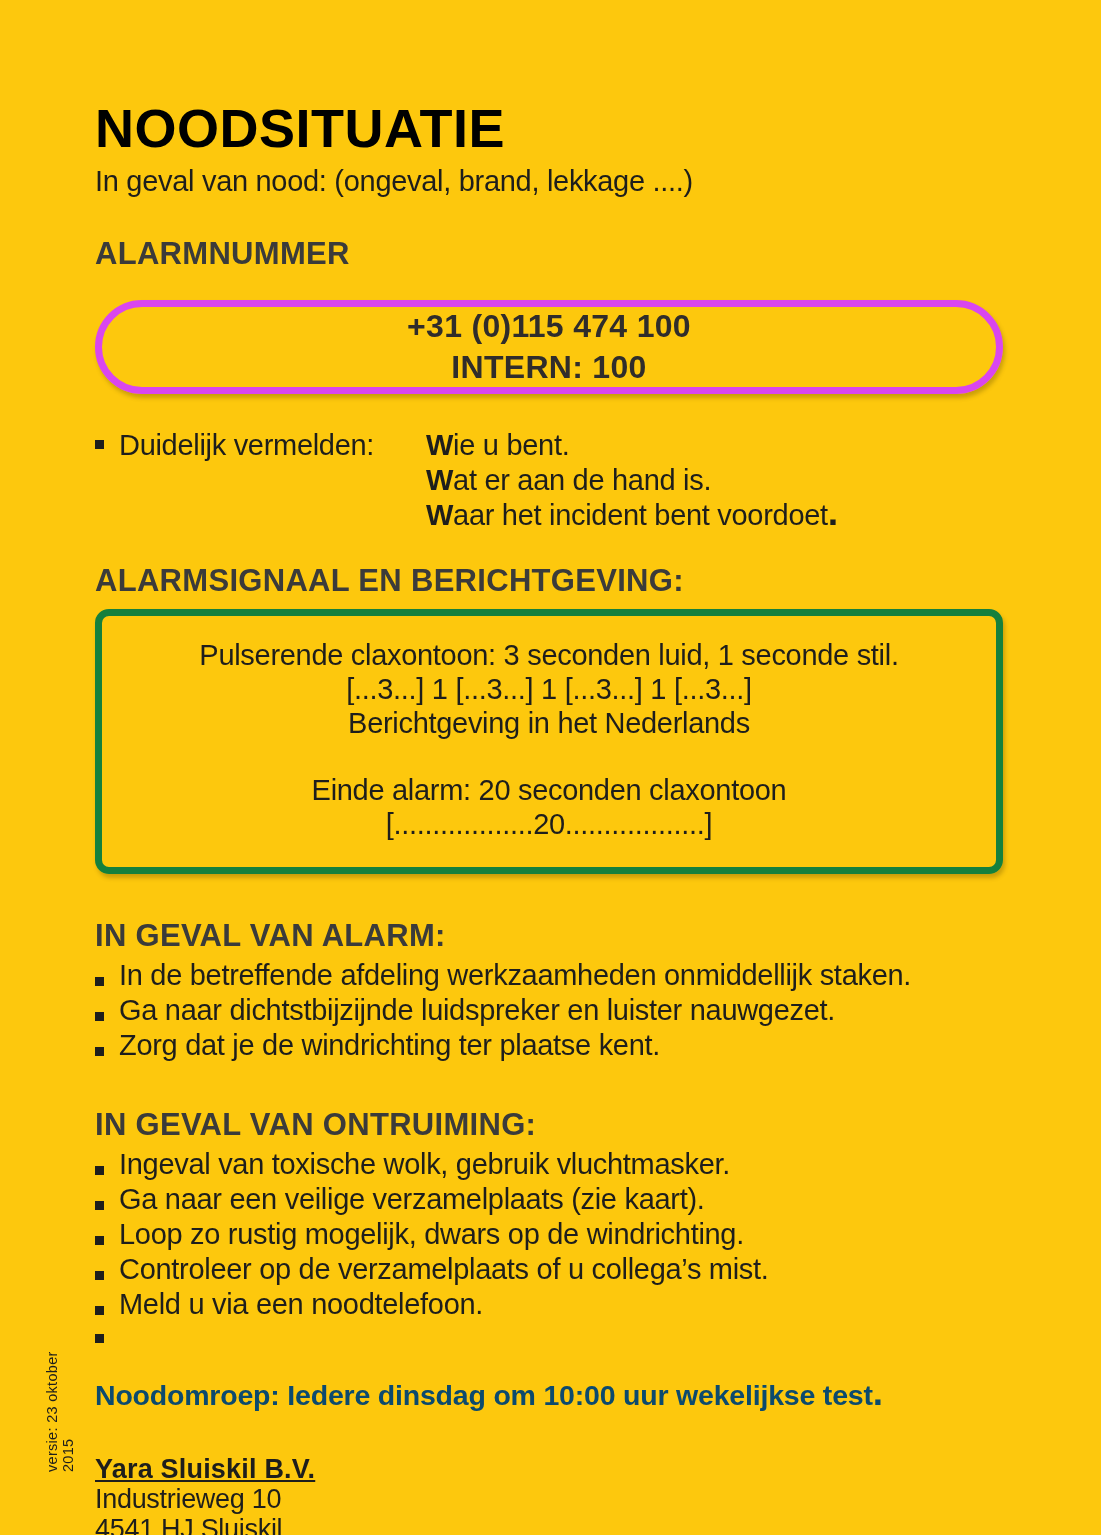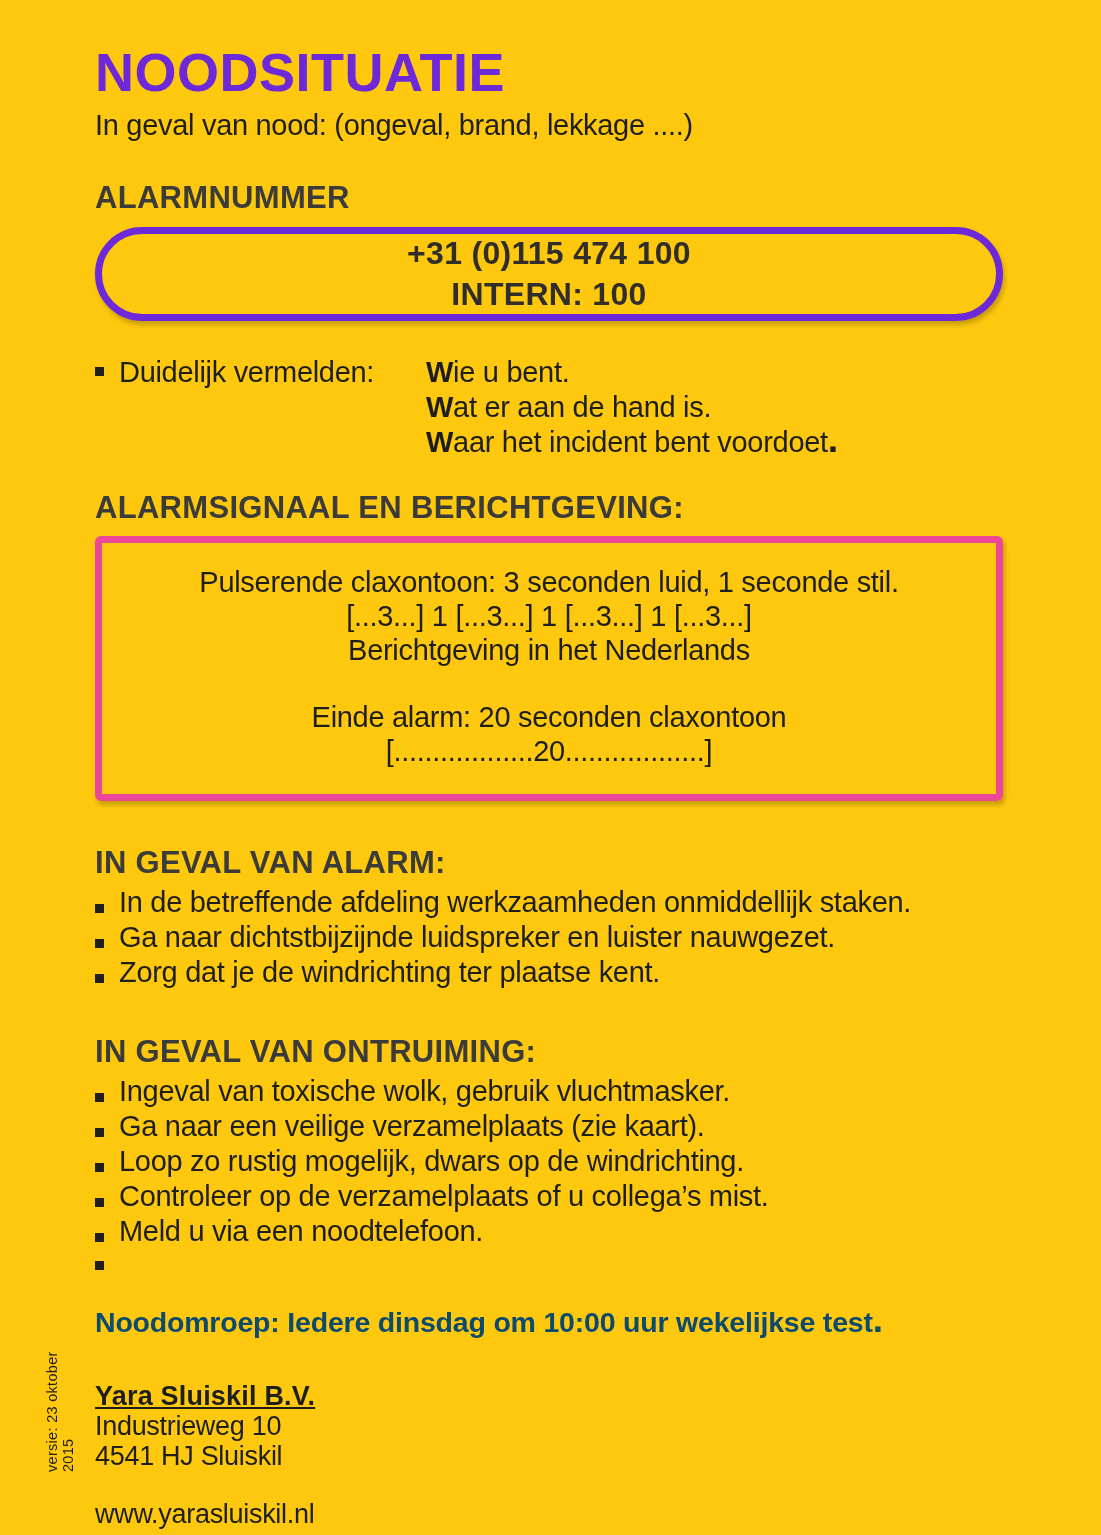--- a/index.html
+++ b/index.html
@@ -12,44 +12,44 @@
     position: relative;
     overflow: hidden;
   }
   .content {
     position: absolute;
     left: 95px;
     top: 0;
     width: 910px;
   }
   .title {
-    margin-top: 44px;
+    margin-top: 100px;
     font-size: 54px;
     font-weight: bold;
-    color: #6d28d9;
+    color: #000000;
     letter-spacing: 0.5px;
     line-height: 1.05;
   }
   .subtitle {
     margin-top: 8px;
     font-size: 29px;
     letter-spacing: -0.3px;
   }
   .heading {
     font-size: 31px;
     font-weight: bold;
     color: #3B3B3A;
     letter-spacing: 0.3px;
   }
   .h-alarmnummer { margin-top: 38px; }
   .pill-box {
-    margin-top: 11px;
+    margin-top: 28px;
     width: 908px;
     height: 94px;
-    border: 7px solid #6d28d9;
+    border: 7px solid #d946ef;
     border-radius: 50px;
     box-shadow: 2px 4px 4px rgba(90, 65, 0, 0.30);
     display: flex;
     flex-direction: column;
     justify-content: center;
     align-items: center;
     text-align: center;
   }
   .phone-line {
     font-size: 32px;
@@ -73,22 +73,22 @@
     margin-top: 12px;
     margin-right: 15px;
   }
   .vermelden-label { flex: 0 0 307px; line-height: 35px; }
   .w-lines { line-height: 35px; }
   .w-bold { font-weight: bold; }
   .h-alarmsignaal { margin-top: 30px; }
   .signal-box {
     margin-top: 10px;
     width: 908px;
-    border: 7px solid #ec4899;
-    border-radius: 6px;
+    border: 7px solid #15803d;
+    border-radius: 14px;
     box-shadow: 2px 4px 4px rgba(90, 65, 0, 0.30);
     text-align: center;
     font-size: 29px;
     line-height: 34px;
     letter-spacing: -0.3px;
     padding: 22px 20px 26px 20px;
   }
   .signal-gap { height: 33px; }
   .section-heading { margin-top: 44px; }
   .bullet-list { margin-top: 4px; }

